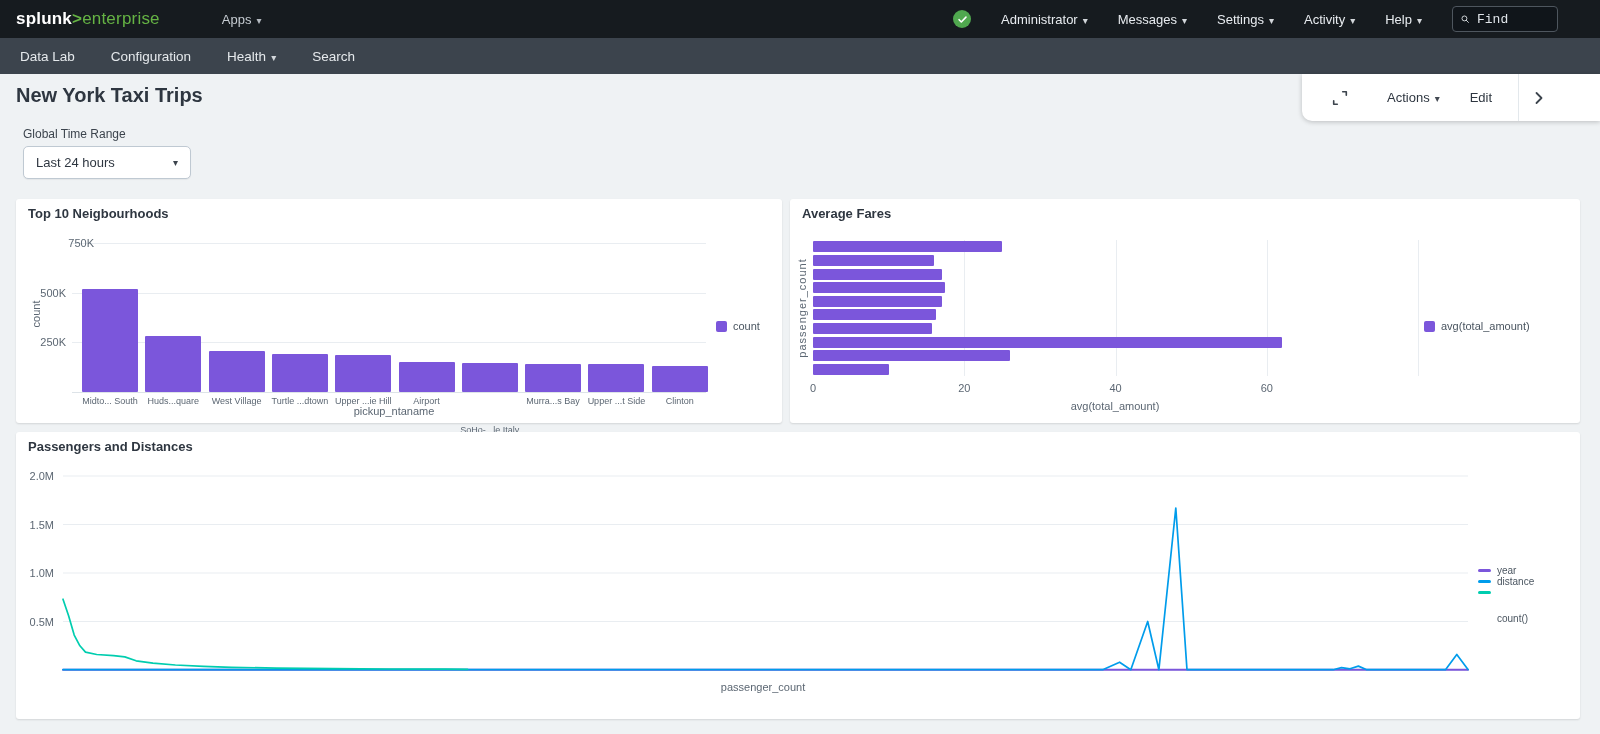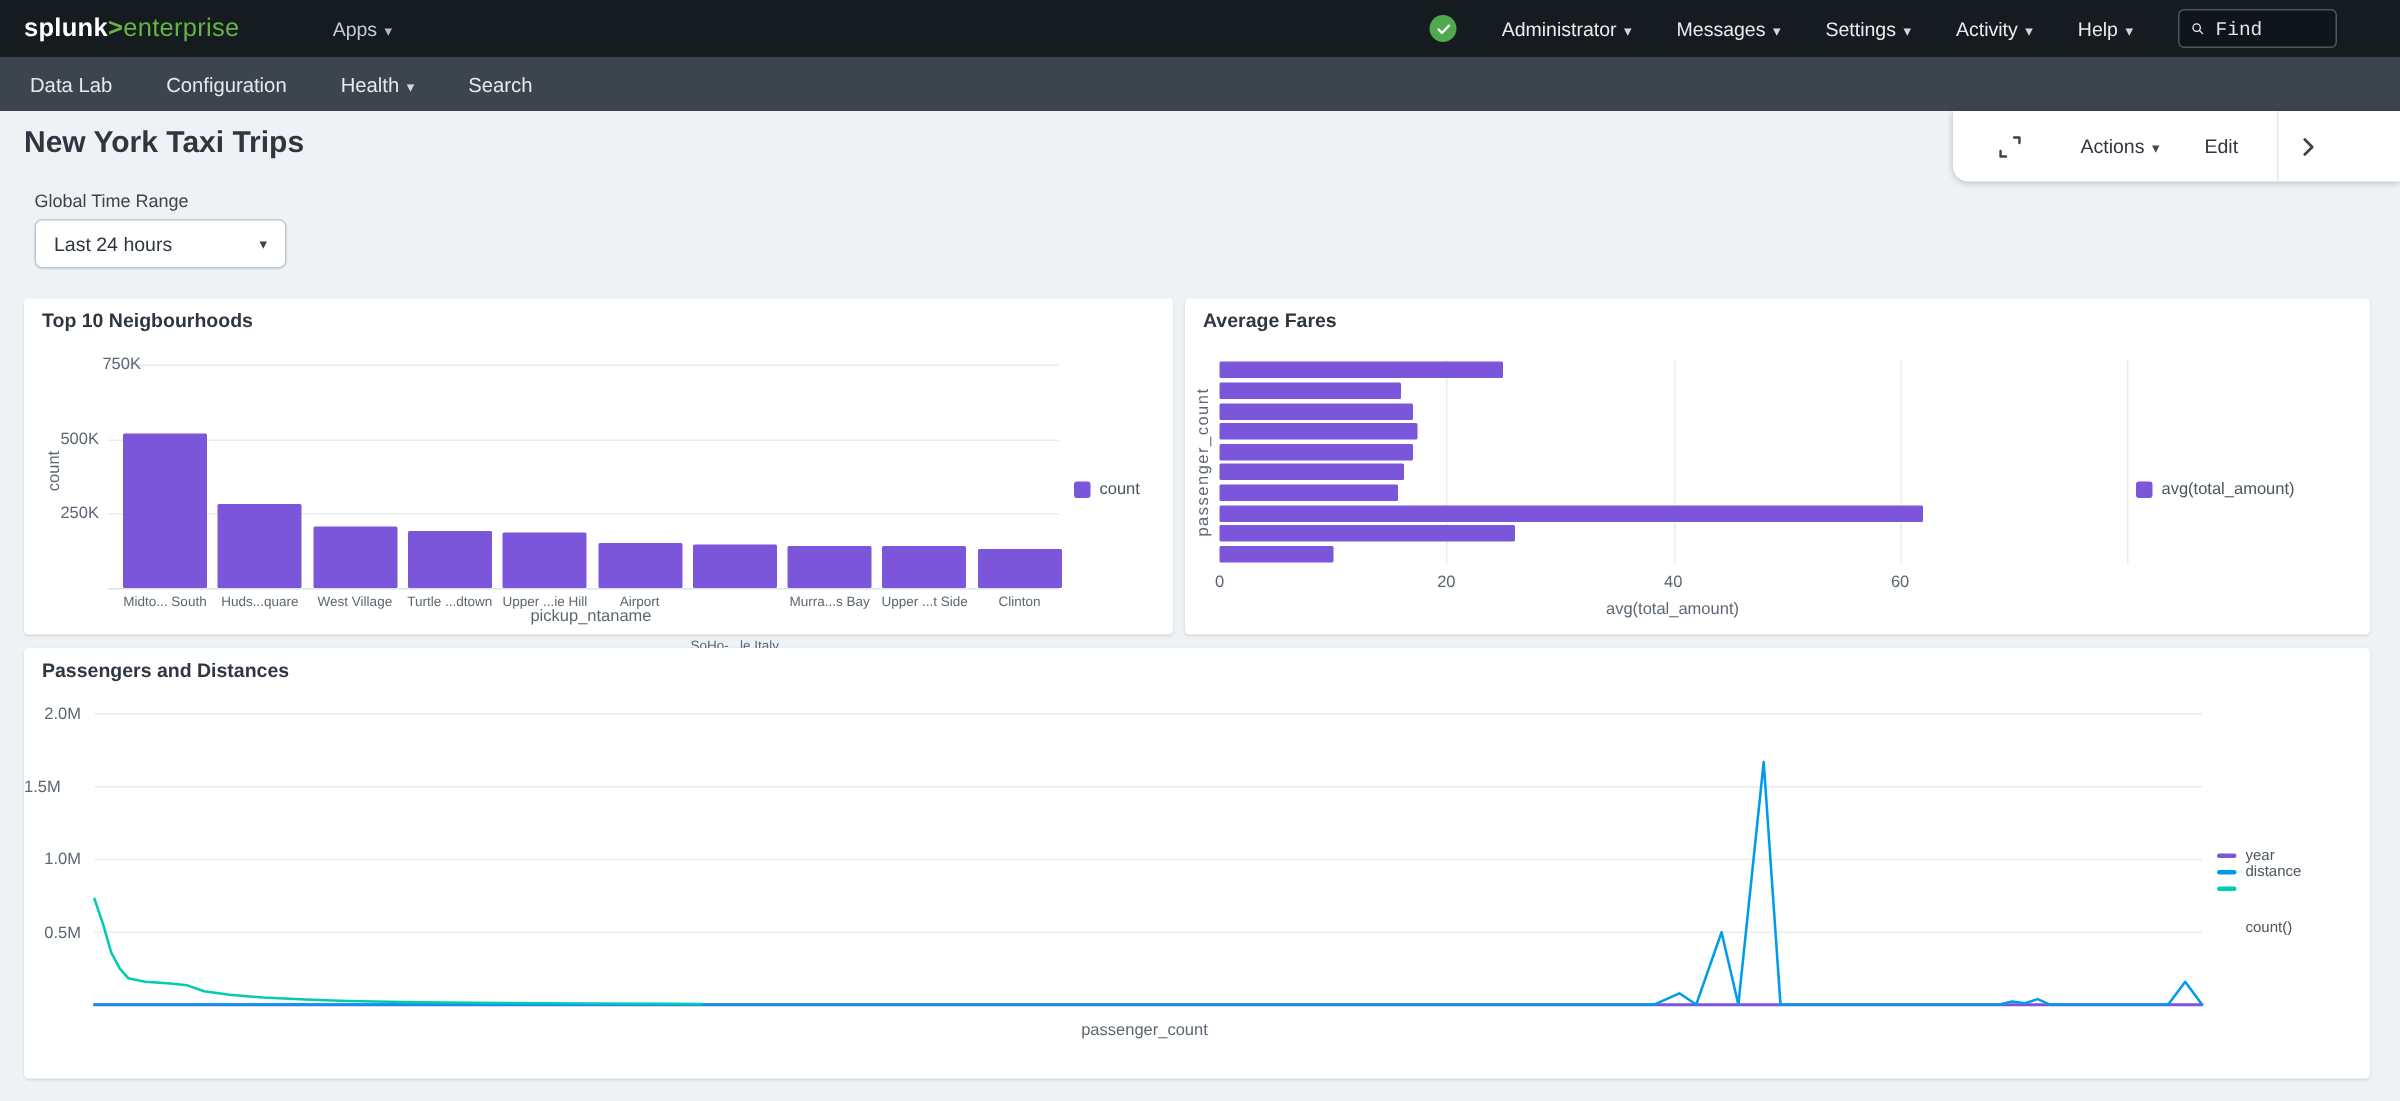--- a/index.html
+++ b/index.html
@@ -188,21 +188,21 @@
         <line x1="0" x2="1405" y1="111" y2="111" stroke="#e9edf1"></line>
         <line x1="0" x2="1405" y1="62.5" y2="62.5" stroke="#e9edf1"></line>
         <line x1="0" x2="1405" y1="14" y2="14" stroke="#e9edf1"></line>
         <line x1="0" x2="1405" y1="208" y2="208" stroke="#dde3e8"></line>
         <polyline points="0.0,207.8 1405.0,207.8" fill="none" stroke="#7b56db" stroke-width="2" stroke-linejoin="round" stroke-linecap="round"></polyline>
         <polyline points="0.0,207.7 1039.7,207.7 1056.6,200.2 1067.8,207.7 1084.7,159.5 1095.9,207.7 1112.8,46.0 1124.0,207.7 1270.1,207.7 1278.5,205.6 1287.0,206.8 1295.4,204.1 1303.8,207.7 1382.5,207.7 1393.8,192.5 1405.0,207.6" fill="none" stroke="#009ceb" stroke-width="1.7" stroke-linejoin="round" stroke-linecap="round"></polyline>
         <polyline points="0.0,137.2 5.6,153.7 11.2,173.1 16.9,183.8 22.5,190.1 33.7,192.5 50.6,193.6 61.8,194.9 73.1,198.8 89.9,201.2 112.4,203.0 140.5,204.3 168.6,205.3 213.6,206.1 269.8,206.6 326.0,207.0 382.2,207.2 404.6,207.3" fill="none" stroke="#00cdaf" stroke-width="1.7" stroke-linejoin="round" stroke-linecap="round"></polyline>
       </svg>
       <div class="tick" style="left: 0px; top: 183.5px; width: 38px; text-align: right;">0.5M</div>
       <div class="tick" style="left: 0px; top: 135px; width: 38px; text-align: right;">1.0M</div>
-      <div class="tick" style="left: 0px; top: 86.5px; width: 38px; text-align: left;">1.5M</div>
+      <div class="tick" style="left: 0px; top: 86.5px; width: 38px; text-align: right;">1.5M</div>
       <div class="tick" style="left: 0px; top: 38px; width: 38px; text-align: right;">2.0M</div>
       <div class="axis-title" style="left: 647px; top: 249px; width: 200px;">passenger_count</div>
       <div class="legend-swatch" style="left: 1462px; top: 137px; width: 13px; height: 3px; background: rgb(123, 86, 219);"></div>
       <div class="legend-label" style="left: 1481px; top: 133px; font-size: 10px;">year</div>
       <div class="legend-swatch" style="left: 1462px; top: 148px; width: 13px; height: 3px; background: rgb(0, 156, 235);"></div>
       <div class="legend-label" style="left: 1481px; top: 144px; font-size: 10px;">distance</div>
       <div class="legend-swatch" style="left: 1462px; top: 159px; width: 13px; height: 3px; background: rgb(0, 205, 175);"></div>
       <div class="legend-label" style="left: 1481px; top: 155px; font-size: 10px; margin-top: 26px;">count()</div>
     </div>
 </div>

